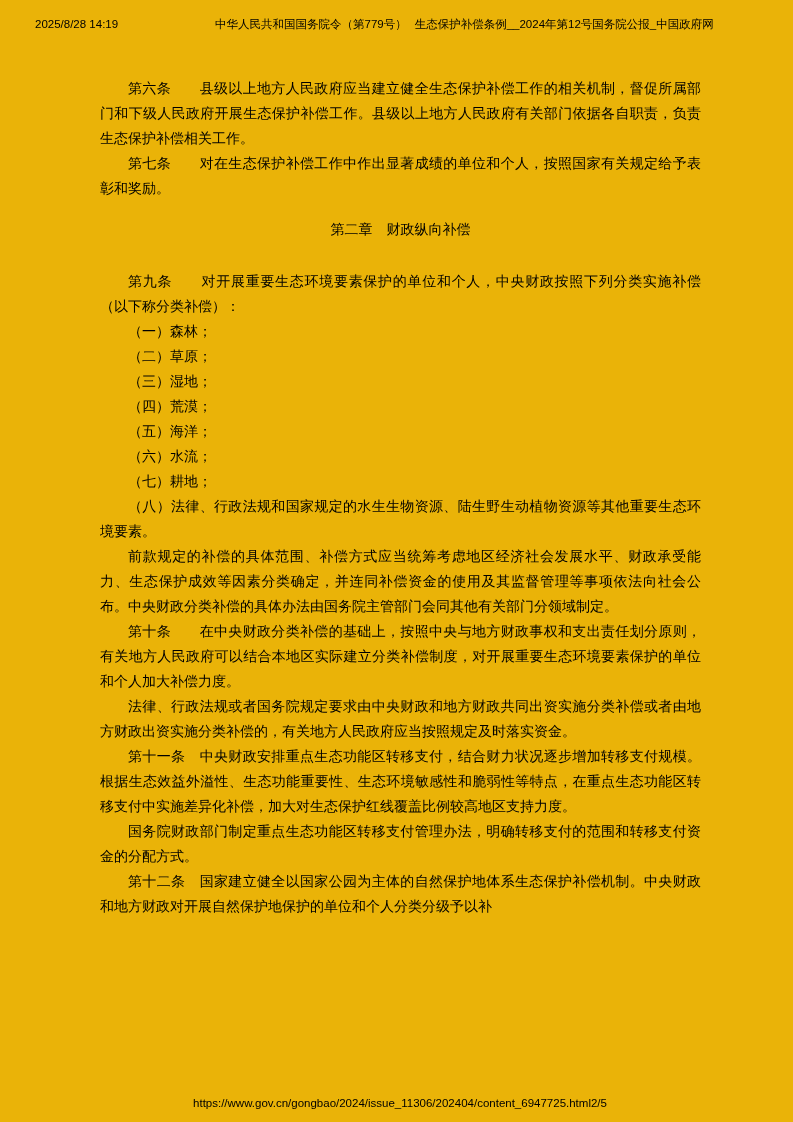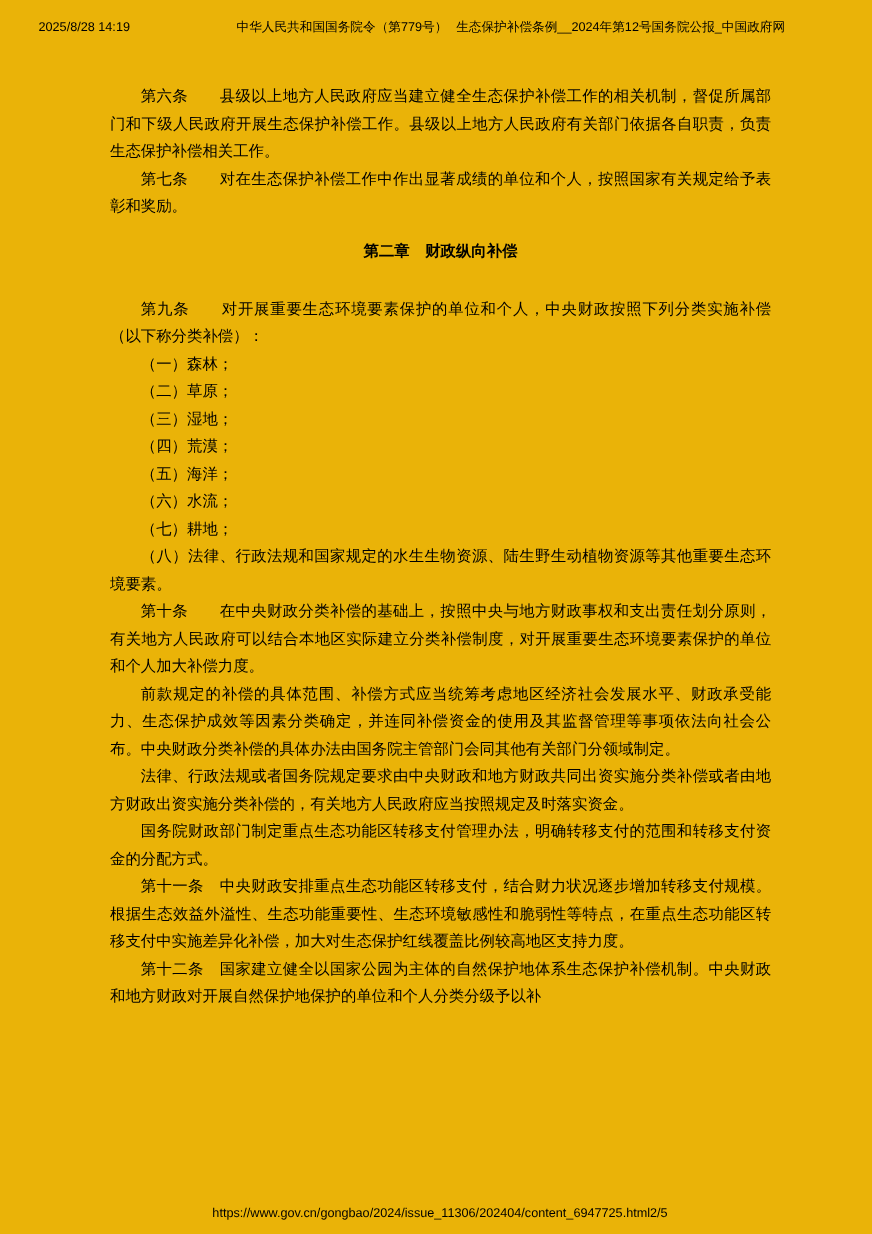--- a/index.html
+++ b/index.html
@@ -39,21 +39,21 @@
     color: #000000;
   }
   .para {
     margin: 0;
     text-indent: 2em;
   }
   .chapter {
     margin: 16px 0 27px 0;
     text-align: center;
     text-indent: 0;
-    font-weight: 700;
+    font-weight: 400;
   }
   .print-footer {
     position: absolute;
     left: 35px; right: 28px; bottom: 13px;
     display: flex;
     justify-content: center;
     align-items: baseline;
     font-family: "Liberation Sans", "DejaVu Sans", sans-serif;
     font-size: 11.5px;
     color: #000000;
@@ -77,25 +77,25 @@
     <p class="chapter">第二章　财政纵向补偿</p>
     <p class="para">第九条　　对开展重要生态环境要素保护的单位和个人，中央财政按照下列分类实施补偿（以下称分类补偿）：</p>
     <p class="para">（一）森林；</p>
     <p class="para">（二）草原；</p>
     <p class="para">（三）湿地；</p>
     <p class="para">（四）荒漠；</p>
     <p class="para">（五）海洋；</p>
     <p class="para">（六）水流；</p>
     <p class="para">（七）耕地；</p>
     <p class="para">（八）法律、行政法规和国家规定的水生生物资源、陆生野生动植物资源等其他重要生态环境要素。</p>
+    <p class="para">前款规定的补偿的具体范围、补偿方式应当统筹考虑地区经济社会发展水平、财政承受能力、生态保护成效等因素分类确定，并连同补偿资金的使用及其监督管理等事项依法向社会公布。中央财政分类补偿的具体办法由国务院主管部门会同其他有关部门分领域制定。</p>
     <p class="para">第十条　　在中央财政分类补偿的基础上，按照中央与地方财政事权和支出责任划分原则，有关地方人民政府可以结合本地区实际建立分类补偿制度，对开展重要生态环境要素保护的单位和个人加大补偿力度。</p>
-    <p class="para">前款规定的补偿的具体范围、补偿方式应当统筹考虑地区经济社会发展水平、财政承受能力、生态保护成效等因素分类确定，并连同补偿资金的使用及其监督管理等事项依法向社会公布。中央财政分类补偿的具体办法由国务院主管部门会同其他有关部门分领域制定。</p>
     <p class="para">法律、行政法规或者国务院规定要求由中央财政和地方财政共同出资实施分类补偿或者由地方财政出资实施分类补偿的，有关地方人民政府应当按照规定及时落实资金。</p>
+    <p class="para">第十一条　中央财政安排重点生态功能区转移支付，结合财力状况逐步增加转移支付规模。根据生态效益外溢性、生态功能重要性、生态环境敏感性和脆弱性等特点，在重点生态功能区转移支付中实施差异化补偿，加大对生态保护红线覆盖比例较高地区支持力度。</p>
     <p class="para">国务院财政部门制定重点生态功能区转移支付管理办法，明确转移支付的范围和转移支付资金的分配方式。</p>
-    <p class="para">第十一条　中央财政安排重点生态功能区转移支付，结合财力状况逐步增加转移支付规模。根据生态效益外溢性、生态功能重要性、生态环境敏感性和脆弱性等特点，在重点生态功能区转移支付中实施差异化补偿，加大对生态保护红线覆盖比例较高地区支持力度。</p>
     <p class="para">第十二条　国家建立健全以国家公园为主体的自然保护地体系生态保护补偿机制。中央财政和地方财政对开展自然保护地保护的单位和个人分类分级予以补</p>
   </div>
 
   <div class="print-footer">
     <span class="footer-url">https://www.gov.cn/gongbao/2024/issue_11306/202404/content_6947725.html</span>
     <span class="footer-page">2/5</span>
   </div>
 
 </div>
 

